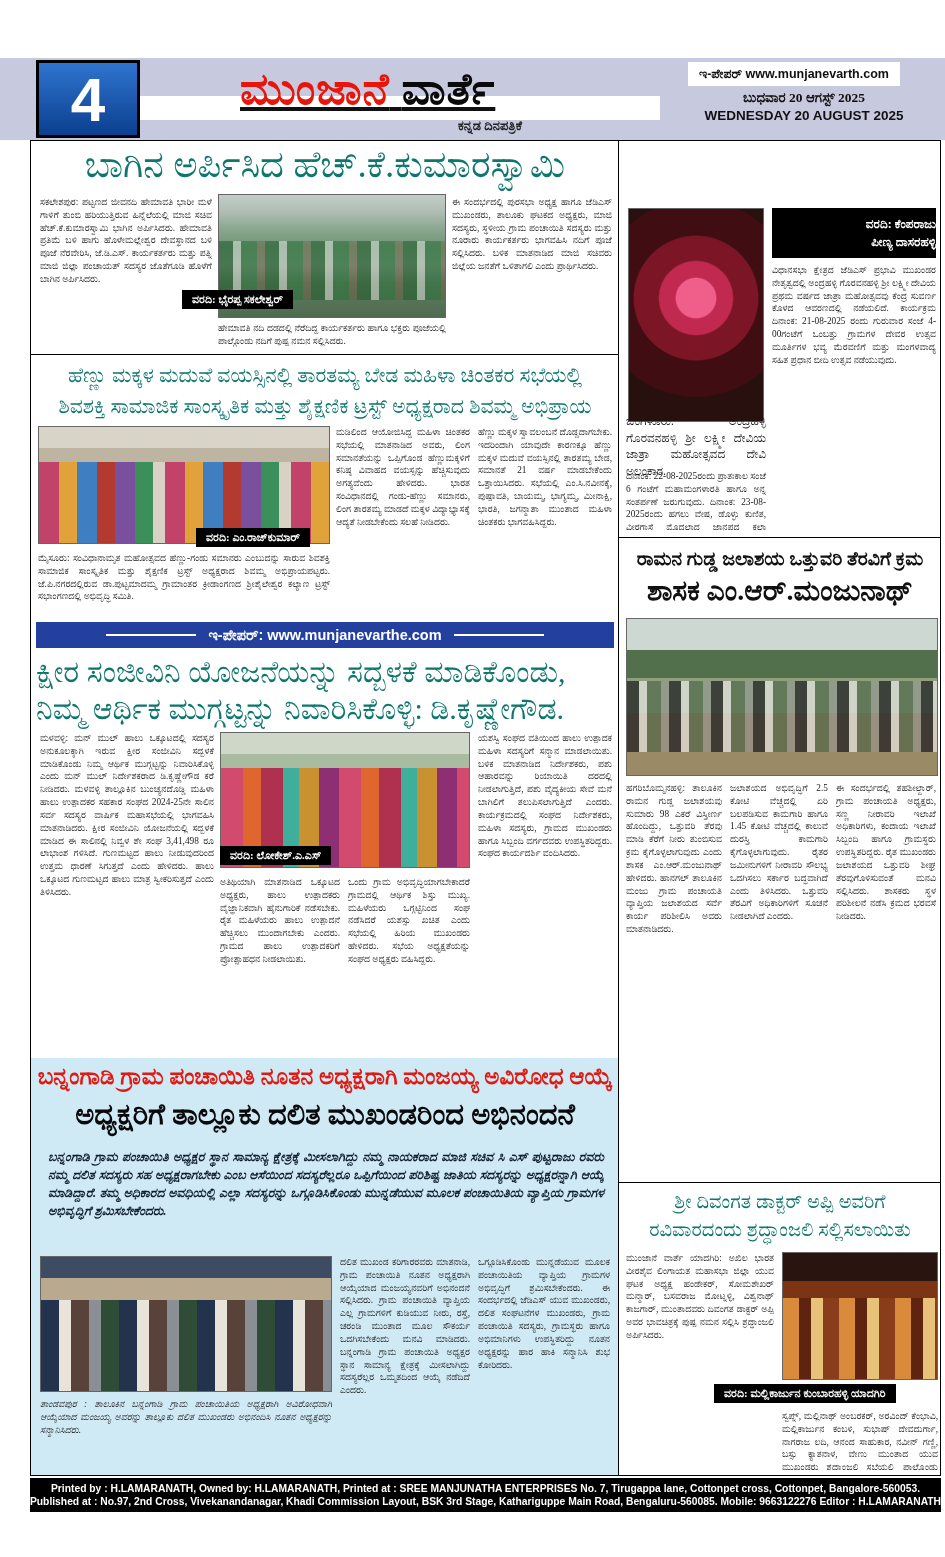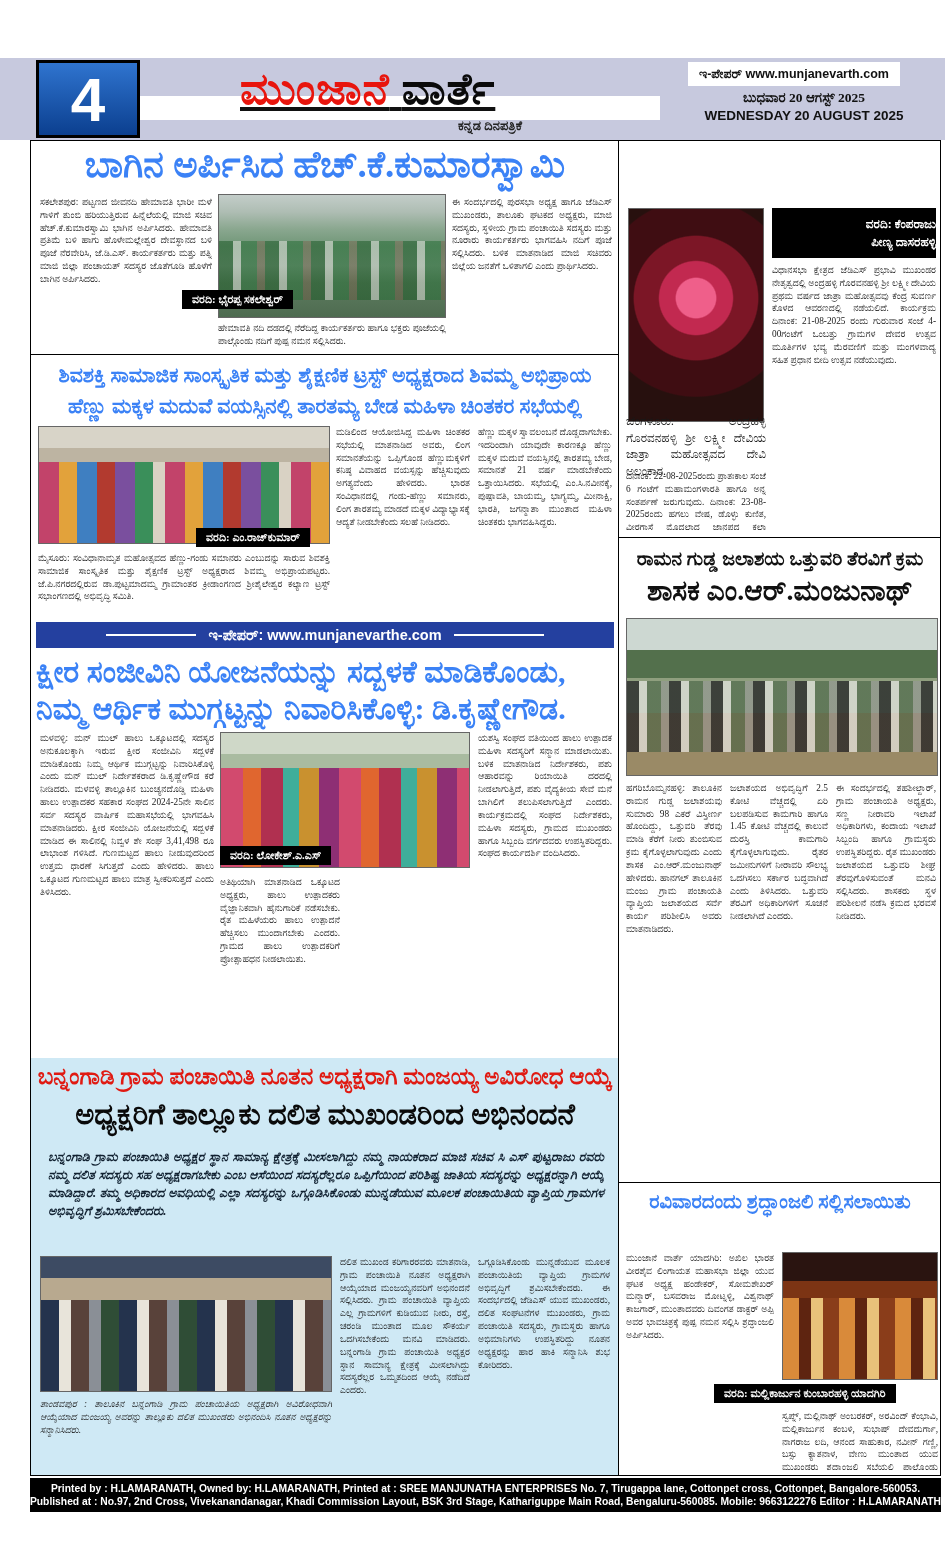--- a/index.html
+++ b/index.html
@@ -17,21 +17,21 @@
   .masthead-sub{position:absolute;left:240px;top:118px;width:500px;text-align:center;font-weight:bold;font-size:13px;color:#222;}
   .epaper-box{position:absolute;left:688px;top:62px;width:212px;height:24px;background:#fff;
       display:flex;align-items:center;justify-content:center;font-weight:bold;font-size:12.5px;font-family:"Liberation Sans",sans-serif;}
   .date-kn{position:absolute;left:688px;top:90px;width:232px;text-align:center;font-weight:bold;font-size:13.5px;}
   .date-en{position:absolute;left:688px;top:108px;width:232px;text-align:center;font-weight:bold;font-size:13.5px;font-family:"Liberation Sans",sans-serif;}
   
   .frame{position:absolute;left:30px;top:140px;width:911px;height:1336px;border:1px solid #000;box-sizing:border-box;}
   .vdiv{position:absolute;left:618px;top:140px;width:1px;height:1336px;background:#000;}
   .hline{position:absolute;background:#000;height:1px;}
   
-  .headline{font-weight:bold;color:#3b82f6;}
+  .headline{font-weight:normal;color:#0f766e;}
   .body-txt{font-size:9.3px;line-height:1.38;text-align:justify;overflow:hidden;color:#191919;}
   .col{position:absolute;}
   .caption-box{position:absolute;background:#000;color:#fff;font-weight:bold;font-size:11px;
       padding:3px 10px;white-space:nowrap;}
   .byline-box{position:absolute;background:#000;color:#fff;font-weight:bold;font-size:12px;
       text-align:right;display:flex;flex-direction:column;justify-content:center;gap:3px;}
   
   .photo{position:absolute;border:1px solid #666;box-sizing:border-box;}
   .ph-river{background:
      linear-gradient(180deg,#c3cdc9 0%,#aebdb3 14%,#8aa78f 28%,#6f9677 42%,#7e9a83 58%,#5e7d60 72%,#4e6b50 100%);}
@@ -112,22 +112,22 @@
   <div class="photo ph-deity" style="left:628px;top:208px;width:136px;height:214px;"></div>
   <div class="byline-box" style="left:772px;top:208px;width:164px;height:50px;">
     <div>ವರದಿ: ಕೆಂಪರಾಜು</div>
     <div>ಪೀಣ್ಯ ದಾಸರಹಳ್ಳಿ</div>
   </div>
   <div class="col body-txt" style="left:772px;top:264px;width:164px;height:270px;">ವಿಧಾನಸಭಾ ಕ್ಷೇತ್ರದ ಜೆಡಿಎಸ್ ಪ್ರಭಾವಿ ಮುಖಂಡರ ನೇತೃತ್ವದಲ್ಲಿ ಅಂದ್ರಹಳ್ಳಿ ಗೊರವನಹಳ್ಳಿ ಶ್ರೀ ಲಕ್ಷ್ಮೀ ದೇವಿಯ ಪ್ರಥಮ ವರ್ಷದ ಜಾತ್ರಾ ಮಹೋತ್ಸವವು ಕೆಂದ್ರ ಸುವರ್ಣ ಕೊಳದ ಆವರಣದಲ್ಲಿ ನಡೆಯಲಿದೆ. ಕಾರ್ಯಕ್ರಮ ದಿನಾಂಕ: 21-08-2025 ರಂದು ಗುರುವಾರ ಸಂಜೆ 4-00ಗಂಟೆಗೆ ಒಂಬತ್ತು ಗ್ರಾಮಗಳ ದೇವರ ಉತ್ಸವ ಮೂರ್ತಿಗಳ ಭವ್ಯ ಮೆರವಣಿಗೆ ಮತ್ತು ಮಂಗಳವಾದ್ಯ ಸಹಿತ ಪ್ರಧಾನ ಬೀದಿ ಉತ್ಸವ ನಡೆಯುವುದು.</div>
   <div class="col body-txt" style="left:626px;top:413px;width:140px;height:108px;font-size:12px;">ಬೆಂಗಳೂರು: ಅಂದ್ರಹಳ್ಳಿ ಗೊರವನಹಳ್ಳಿ ಶ್ರೀ ಲಕ್ಷ್ಮೀ ದೇವಿಯ ಜಾತ್ರಾ ಮಹೋತ್ಸವದ ದೇವಿ ಅಲಂಕಾರ.</div>
   <div class="col body-txt" style="left:626px;top:470px;width:140px;height:64px;">ದಿನಾಂಕ: 22-08-2025ರಂದು ಪ್ರಾತಃಕಾಲ ಸಂಜೆ 6 ಗಂಟೆಗೆ ಮಹಾಮಂಗಳಾರತಿ ಹಾಗೂ ಅನ್ನ ಸಂತರ್ಪಣೆ ಜರುಗುವುದು. ದಿನಾಂಕ: 23-08-2025ರಂದು ಹಗಲು ವೇಷ, ಡೊಳ್ಳು ಕುಣಿತ, ವೀರಗಾಸೆ ಮೊದಲಾದ ಜಾನಪದ ಕಲಾ ತಂಡಗಳೊಂದಿಗೆ ದೇವಿಯ ರಥೋತ್ಸವ ನಡೆಯುವುದು. ಭಕ್ತರು ಹೆಚ್ಚಿನ ಸಂಖ್ಯೆಯಲ್ಲಿ ಭಾಗವಹಿಸಿ ದೇವಿಯ ಕೃಪೆಗೆ ಪಾತ್ರರಾಗಬೇಕೆಂದು ಜಾತ್ರಾ ಸಮಿತಿಯವರು ಕೋರಿದ್ದಾರೆ.</div>
 
   <div class="a3-headline headline">
+    <div>ಹೆಣ್ಣು ಮಕ್ಕಳ ಮದುವೆ ವಯಸ್ಸಿನಲ್ಲಿ ತಾರತಮ್ಯ ಬೇಡ ಮಹಿಳಾ ಚಿಂತಕರ ಸಭೆಯಲ್ಲಿ</div>
     <div>ಶಿವಶಕ್ತಿ ಸಾಮಾಜಿಕ ಸಾಂಸ್ಕೃತಿಕ ಮತ್ತು ಶೈಕ್ಷಣಿಕ ಟ್ರಸ್ಟ್ ಅಧ್ಯಕ್ಷರಾದ ಶಿವಮ್ಮ ಅಭಿಪ್ರಾಯ</div>
-    <div>ಹೆಣ್ಣು ಮಕ್ಕಳ ಮದುವೆ ವಯಸ್ಸಿನಲ್ಲಿ ತಾರತಮ್ಯ ಬೇಡ ಮಹಿಳಾ ಚಿಂತಕರ ಸಭೆಯಲ್ಲಿ</div>
   </div>
   <div class="photo ph-group1" style="left:38px;top:426px;width:292px;height:118px;"></div>
   <div class="caption-box" style="left:196px;top:528px;">ವರದಿ: ಎಂ.ರಾಜ್‌ಕುಮಾರ್</div>
   <div class="col body-txt" style="left:38px;top:552px;width:292px;height:62px;">ಮೈಸೂರು: ಸಂವಿಧಾನಾಮೃತ ಮಹೋತ್ಸವದ ಹೆಣ್ಣು-ಗಂಡು ಸಮಾನರು ಎಂಬುದನ್ನು ಸಾರುವ ಶಿವಶಕ್ತಿ ಸಾಮಾಜಿಕ ಸಾಂಸ್ಕೃತಿಕ ಮತ್ತು ಶೈಕ್ಷಣಿಕ ಟ್ರಸ್ಟ್ ಅಧ್ಯಕ್ಷರಾದ ಶಿವಮ್ಮ ಅಭಿಪ್ರಾಯಪಟ್ಟರು. ಜೆ.ಪಿ.ನಗರದಲ್ಲಿರುವ ಡಾ.ಪುಟ್ಟಮಾದಮ್ಮ ಗ್ರಾಮಾಂತರ ಕ್ರೀಡಾಂಗಣದ ಶ್ರೀಶೈಲೇಶ್ವರ ಕಲ್ಯಾಣ ಟ್ರಸ್ಟ್ ಸಭಾಂಗಣದಲ್ಲಿ ಅಭಿವೃದ್ಧಿ ಸಮಿತಿ.</div>
   <div class="col body-txt" style="left:336px;top:426px;width:134px;height:188px;">ಮಡಿಲಿಂದ ಆಯೋಜಿಸಿದ್ದ ಮಹಿಳಾ ಚಿಂತಕರ ಸಭೆಯಲ್ಲಿ ಮಾತನಾಡಿದ ಅವರು, ಲಿಂಗ ಸಮಾನತೆಯನ್ನು ಒಪ್ಪಿಗೊಂಡ ಹೆಣ್ಣುಮಕ್ಕಳಿಗೆ ಕನಿಷ್ಠ ವಿವಾಹದ ವಯಸ್ಸನ್ನು ಹೆಚ್ಚಿಸುವುದು ಅಗತ್ಯವೆಂದು ಹೇಳಿದರು. ಭಾರತ ಸಂವಿಧಾನದಲ್ಲಿ ಗಂಡು-ಹೆಣ್ಣು ಸಮಾನರು, ಲಿಂಗ ತಾರತಮ್ಯ ಮಾಡದೆ ಮಕ್ಕಳ ವಿದ್ಯಾಭ್ಯಾಸಕ್ಕೆ ಆದ್ಯತೆ ನೀಡಬೇಕೆಂದು ಸಲಹೆ ನೀಡಿದರು.</div>
   <div class="col body-txt" style="left:478px;top:426px;width:134px;height:188px;">ಹೆಣ್ಣು ಮಕ್ಕಳ ಸ್ವಾವಲಂಬನೆ ದೊಡ್ಡದಾಗಬೇಕು. ಇದರಿಂದಾಗಿ ಯಾವುದೇ ಕಾರಣಕ್ಕೂ ಹೆಣ್ಣು ಮಕ್ಕಳ ಮದುವೆ ವಯಸ್ಸಿನಲ್ಲಿ ತಾರತಮ್ಯ ಬೇಡ, ಸಮಾನತೆ 21 ವರ್ಷ ಮಾಡಬೇಕೆಂದು ಒತ್ತಾಯಿಸಿದರು. ಸಭೆಯಲ್ಲಿ ಎಂ.ಸಿ.ನವೀನಕ್ಕೆ, ಪುಷ್ಪಾವತಿ, ಬಾಯಮ್ಮ, ಭಾಗ್ಯಮ್ಮ, ಮೀನಾಕ್ಷಿ, ಭಾರತಿ, ಜಗನ್ಮಾತಾ ಮುಂತಾದ ಮಹಿಳಾ ಚಿಂತಕರು ಭಾಗವಹಿಸಿದ್ದರು.</div>
 
   <div class="bluebar">
     <span class="rule"></span>
     <span>ಇ-ಪೇಪರ್: www.munjanevarthe.com</span>
@@ -135,39 +135,41 @@
   </div>
 
   <div class="a4-headline headline">
     <div>ಕ್ಷೀರ ಸಂಜೀವಿನಿ ಯೋಜನೆಯನ್ನು ಸದ್ಬಳಕೆ ಮಾಡಿಕೊಂಡು,</div>
     <div>ನಿಮ್ಮ ಆರ್ಥಿಕ ಮುಗ್ಗಟ್ಟನ್ನು ನಿವಾರಿಸಿಕೊಳ್ಳಿ: ಡಿ.ಕೃಷ್ಣೇಗೌಡ.</div>
   </div>
   <div class="col body-txt" style="left:40px;top:732px;width:174px;height:322px;">ಮಳವಳ್ಳಿ: ಮನ್ ಮುಲ್ ಹಾಲು ಒಕ್ಕೂಟದಲ್ಲಿ ಸದಸ್ಯರ ಅನುಕೂಲಕ್ಕಾಗಿ ಇರುವ ಕ್ಷೀರ ಸಂಜೀವಿನಿ ಸದ್ಬಳಕೆ ಮಾಡಿಕೊಂಡು ನಿಮ್ಮ ಆರ್ಥಿಕ ಮುಗ್ಗಟ್ಟನ್ನು ನಿವಾರಿಸಿಕೊಳ್ಳಿ ಎಂದು ಮನ್ ಮುಲ್ ನಿರ್ದೇಶಕರಾದ ಡಿ.ಕೃಷ್ಣೇಗೌಡ ಕರೆ ನೀಡಿದರು. ಮಳವಳ್ಳಿ ತಾಲ್ಲೂಕಿನ ಬುಂಚ್ಯನದೊಡ್ಡಿ ಮಹಿಳಾ ಹಾಲು ಉತ್ಪಾದಕರ ಸಹಕಾರ ಸಂಘದ 2024-25ನೇ ಸಾಲಿನ ಸರ್ವ ಸದಸ್ಯರ ವಾರ್ಷಿಕ ಮಹಾಸಭೆಯಲ್ಲಿ ಭಾಗವಹಿಸಿ ಮಾತನಾಡಿದರು. ಕ್ಷೀರ ಸಂಜೀವಿನಿ ಯೋಜನೆಯಲ್ಲಿ ಸದ್ಬಳಕೆ ಮಾಡಿದ ಈ ಸಾಲಿನಲ್ಲಿ ನಿವ್ವಳ ಶೇ ಸಂಘ 3,41,498 ರೂ ಲಾಭಾಂಶ ಗಳಿಸಿದೆ. ಗುಣಮಟ್ಟದ ಹಾಲು ನೀಡುವುದರಿಂದ ಉತ್ತಮ ಧಾರಣೆ ಸಿಗುತ್ತದೆ ಎಂದು ಹೇಳಿದರು. ಹಾಲು ಒಕ್ಕೂಟದ ಗುಣಮಟ್ಟದ ಹಾಲು ಮಾತ್ರ ಸ್ವೀಕರಿಸುತ್ತದೆ ಎಂದು ತಿಳಿಸಿದರು.</div>
   <div class="photo ph-milk" style="left:220px;top:732px;width:250px;height:136px;"></div>
   <div class="caption-box" style="left:220px;top:846px;">ವರದಿ: ಲೋಕೇಶ್.ಎ.ಎಸ್</div>
   <div class="col body-txt" style="left:220px;top:876px;width:120px;height:178px;">ಅತಿಥಿಯಾಗಿ ಮಾತನಾಡಿದ ಒಕ್ಕೂಟದ ಅಧ್ಯಕ್ಷರು, ಹಾಲು ಉತ್ಪಾದಕರು ವೈಜ್ಞಾನಿಕವಾಗಿ ಹೈನುಗಾರಿಕೆ ನಡೆಸಬೇಕು. ರೈತ ಮಹಿಳೆಯರು ಹಾಲು ಉತ್ಪಾದನೆ ಹೆಚ್ಚಿಸಲು ಮುಂದಾಗಬೇಕು ಎಂದರು. ಗ್ರಾಮದ ಹಾಲು ಉತ್ಪಾದಕರಿಗೆ ಪ್ರೋತ್ಸಾಹಧನ ನೀಡಲಾಯಿತು.</div>
+  <div class="col body-txt" style="left:348px;top:876px;width:122px;height:178px;">ಒಂದು ಗ್ರಾಮ ಅಭಿವೃದ್ಧಿಯಾಗಬೇಕಾದರೆ ಗ್ರಾಮದಲ್ಲಿ ಆರ್ಥಿಕ ಶಿಸ್ತು ಮುಖ್ಯ. ಮಹಿಳೆಯರು ಒಗ್ಗಟ್ಟಿನಿಂದ ಸಂಘ ನಡೆಸಿದರೆ ಯಶಸ್ಸು ಖಚಿತ ಎಂದು ಸಭೆಯಲ್ಲಿ ಹಿರಿಯ ಮುಖಂಡರು ಹೇಳಿದರು. ಸಭೆಯ ಅಧ್ಯಕ್ಷತೆಯನ್ನು ಸಂಘದ ಅಧ್ಯಕ್ಷರು ವಹಿಸಿದ್ದರು.</div>
   <div class="col body-txt" style="left:478px;top:732px;width:134px;height:322px;">ಯಶಸ್ವಿ ಸಂಘದ ವತಿಯಿಂದ ಹಾಲು ಉತ್ಪಾದಕ ಮಹಿಳಾ ಸದಸ್ಯರಿಗೆ ಸನ್ಮಾನ ಮಾಡಲಾಯಿತು. ಬಳಿಕ ಮಾತನಾಡಿದ ನಿರ್ದೇಶಕರು, ಪಶು ಆಹಾರವನ್ನು ರಿಯಾಯಿತಿ ದರದಲ್ಲಿ ನೀಡಲಾಗುತ್ತಿದೆ, ಪಶು ವೈದ್ಯಕೀಯ ಸೇವೆ ಮನೆ ಬಾಗಿಲಿಗೆ ತಲುಪಿಸಲಾಗುತ್ತಿದೆ ಎಂದರು. ಕಾರ್ಯಕ್ರಮದಲ್ಲಿ ಸಂಘದ ನಿರ್ದೇಶಕರು, ಮಹಿಳಾ ಸದಸ್ಯರು, ಗ್ರಾಮದ ಮುಖಂಡರು ಹಾಗೂ ಸಿಬ್ಬಂದಿ ವರ್ಗದವರು ಉಪಸ್ಥಿತರಿದ್ದರು. ಸಂಘದ ಕಾರ್ಯದರ್ಶಿ ವಂದಿಸಿದರು.</div>
 
   <div class="a5-head1">ರಾಮನ ಗುಡ್ಡ ಜಲಾಶಯ ಒತ್ತುವರಿ ತೆರವಿಗೆ ಕ್ರಮ</div>
   <div class="a5-head2">ಶಾಸಕ ಎಂ.ಆರ್.ಮಂಜುನಾಥ್</div>
   <div class="photo ph-field" style="left:626px;top:618px;width:312px;height:158px;"></div>
   <div class="col body-txt" style="left:626px;top:782px;width:96px;height:396px;">ಹಗರಿಬೊಮ್ಮನಹಳ್ಳಿ: ತಾಲೂಕಿನ ರಾಮನ ಗುಡ್ಡ ಜಲಾಶಯವು ಸುಮಾರು 98 ಎಕರೆ ವಿಸ್ತೀರ್ಣ ಹೊಂದಿದ್ದು, ಒತ್ತುವರಿ ತೆರವು ಮಾಡಿ ಕೆರೆಗೆ ನೀರು ತುಂಬಿಸುವ ಕ್ರಮ ಕೈಗೊಳ್ಳಲಾಗುವುದು ಎಂದು ಶಾಸಕ ಎಂ.ಆರ್.ಮಂಜುನಾಥ್ ಹೇಳಿದರು. ಹಾನಗಲ್ ತಾಲೂಕಿನ ಮಂಜು ಗ್ರಾಮ ಪಂಚಾಯತಿ ವ್ಯಾಪ್ತಿಯ ಜಲಾಶಯದ ಸರ್ವೆ ಕಾರ್ಯ ಪರಿಶೀಲಿಸಿ ಅವರು ಮಾತನಾಡಿದರು.</div>
   <div class="col body-txt" style="left:730px;top:782px;width:98px;height:396px;">ಜಲಾಶಯದ ಅಭಿವೃದ್ಧಿಗೆ 2.5 ಕೋಟಿ ವೆಚ್ಚದಲ್ಲಿ ಏರಿ ಬಲಪಡಿಸುವ ಕಾಮಗಾರಿ ಹಾಗೂ 1.45 ಕೋಟಿ ವೆಚ್ಚದಲ್ಲಿ ಕಾಲುವೆ ದುರಸ್ತಿ ಕಾಮಗಾರಿ ಕೈಗೊಳ್ಳಲಾಗುವುದು. ರೈತರ ಜಮೀನುಗಳಿಗೆ ನೀರಾವರಿ ಸೌಲಭ್ಯ ಒದಗಿಸಲು ಸರ್ಕಾರ ಬದ್ಧವಾಗಿದೆ ಎಂದು ತಿಳಿಸಿದರು. ಒತ್ತುವರಿ ತೆರವಿಗೆ ಅಧಿಕಾರಿಗಳಿಗೆ ಸೂಚನೆ ನೀಡಲಾಗಿದೆ ಎಂದರು.</div>
   <div class="col body-txt" style="left:836px;top:782px;width:100px;height:396px;">ಈ ಸಂದರ್ಭದಲ್ಲಿ ತಹಶೀಲ್ದಾರ್, ಗ್ರಾಮ ಪಂಚಾಯತಿ ಅಧ್ಯಕ್ಷರು, ಸಣ್ಣ ನೀರಾವರಿ ಇಲಾಖೆ ಅಧಿಕಾರಿಗಳು, ಕಂದಾಯ ಇಲಾಖೆ ಸಿಬ್ಬಂದಿ ಹಾಗೂ ಗ್ರಾಮಸ್ಥರು ಉಪಸ್ಥಿತರಿದ್ದರು. ರೈತ ಮುಖಂಡರು ಜಲಾಶಯದ ಒತ್ತುವರಿ ಶೀಘ್ರ ತೆರವುಗೊಳಿಸುವಂತೆ ಮನವಿ ಸಲ್ಲಿಸಿದರು. ಶಾಸಕರು ಸ್ಥಳ ಪರಿಶೀಲನೆ ನಡೆಸಿ ಕ್ರಮದ ಭರವಸೆ ನೀಡಿದರು.</div>
 
   <div class="a6-bg"></div>
   <div class="a6-red">ಬನ್ನಂಗಾಡಿ ಗ್ರಾಮ ಪಂಚಾಯಿತಿ ನೂತನ ಅಧ್ಯಕ್ಷರಾಗಿ ಮಂಜಯ್ಯ ಅವಿರೋಧ ಆಯ್ಕೆ</div>
   <div class="a6-black">ಅಧ್ಯಕ್ಷರಿಗೆ ತಾಲ್ಲೂಕು ದಲಿತ ಮುಖಂಡರಿಂದ ಅಭಿನಂದನೆ</div>
   <div class="a6-intro">ಬನ್ನಂಗಾಡಿ ಗ್ರಾಮ ಪಂಚಾಯಿತಿ ಅಧ್ಯಕ್ಷರ ಸ್ಥಾನ ಸಾಮಾನ್ಯ ಕ್ಷೇತ್ರಕ್ಕೆ ಮೀಸಲಾಗಿದ್ದು ನಮ್ಮ ನಾಯಕರಾದ ಮಾಜಿ ಸಚಿವ ಸಿ ಎಸ್ ಪುಟ್ಟರಾಜು ರವರು ನಮ್ಮ ದಲಿತ ಸದಸ್ಯರು ಸಹ ಅಧ್ಯಕ್ಷರಾಗಬೇಕು ಎಂಬ ಆಸೆಯಿಂದ ಸದಸ್ಯರೆಲ್ಲರೂ ಒಪ್ಪಿಗೆಯಿಂದ ಪರಿಶಿಷ್ಟ ಜಾತಿಯ ಸದಸ್ಯರನ್ನು ಅಧ್ಯಕ್ಷರನ್ನಾಗಿ ಆಯ್ಕೆ ಮಾಡಿದ್ದಾರೆ. ತಮ್ಮ ಅಧಿಕಾರದ ಅವಧಿಯಲ್ಲಿ ಎಲ್ಲಾ ಸದಸ್ಯರನ್ನು ಒಗ್ಗೂಡಿಸಿಕೊಂಡು ಮುನ್ನಡೆಯುವ ಮೂಲಕ ಪಂಚಾಯಿತಿಯ ವ್ಯಾಪ್ತಿಯ ಗ್ರಾಮಗಳ ಅಭಿವೃದ್ಧಿಗೆ ಶ್ರಮಿಸಬೇಕೆಂದರು.</div>
   <div class="photo ph-hall" style="left:40px;top:1256px;width:292px;height:136px;"></div>
   <div class="col body-txt" style="left:40px;top:1398px;width:292px;height:72px;font-style:italic;">ತಾಂಡವಪುರ : ತಾಲೂಕಿನ ಬನ್ನಂಗಾಡಿ ಗ್ರಾಮ ಪಂಚಾಯಿತಿಯ ಅಧ್ಯಕ್ಷರಾಗಿ ಅವಿರೋಧವಾಗಿ ಆಯ್ಕೆಯಾದ ಮಂಜಯ್ಯ ಅವರನ್ನು ತಾಲ್ಲೂಕು ದಲಿತ ಮುಖಂಡರು ಅಭಿನಂದಿಸಿ ನೂತನ ಅಧ್ಯಕ್ಷರನ್ನು ಸನ್ಮಾನಿಸಿದರು.</div>
   <div class="col body-txt" style="left:340px;top:1256px;width:130px;height:214px;">ದಲಿತ ಮುಖಂಡ ಕರಿಗಾರರವರು ಮಾತನಾಡಿ, ಗ್ರಾಮ ಪಂಚಾಯಿತಿ ನೂತನ ಅಧ್ಯಕ್ಷರಾಗಿ ಆಯ್ಕೆಯಾದ ಮಂಜಯ್ಯನವರಿಗೆ ಅಭಿನಂದನೆ ಸಲ್ಲಿಸಿದರು. ಗ್ರಾಮ ಪಂಚಾಯಿತಿ ವ್ಯಾಪ್ತಿಯ ಎಲ್ಲ ಗ್ರಾಮಗಳಿಗೆ ಕುಡಿಯುವ ನೀರು, ರಸ್ತೆ, ಚರಂಡಿ ಮುಂತಾದ ಮೂಲ ಸೌಕರ್ಯ ಒದಗಿಸಬೇಕೆಂದು ಮನವಿ ಮಾಡಿದರು. ಬನ್ನಂಗಾಡಿ ಗ್ರಾಮ ಪಂಚಾಯಿತಿ ಅಧ್ಯಕ್ಷರ ಸ್ಥಾನ ಸಾಮಾನ್ಯ ಕ್ಷೇತ್ರಕ್ಕೆ ಮೀಸಲಾಗಿದ್ದು ಸದಸ್ಯರೆಲ್ಲರ ಒಮ್ಮತದಿಂದ ಆಯ್ಕೆ ನಡೆದಿದೆ ಎಂದರು.</div>
   <div class="col body-txt" style="left:478px;top:1256px;width:132px;height:214px;">ಒಗ್ಗೂಡಿಸಿಕೊಂಡು ಮುನ್ನಡೆಯುವ ಮೂಲಕ ಪಂಚಾಯಿತಿಯ ವ್ಯಾಪ್ತಿಯ ಗ್ರಾಮಗಳ ಅಭಿವೃದ್ಧಿಗೆ ಶ್ರಮಿಸಬೇಕೆಂದರು. ಈ ಸಂದರ್ಭದಲ್ಲಿ ಜೆಡಿಎಸ್ ಯುವ ಮುಖಂಡರು, ದಲಿತ ಸಂಘಟನೆಗಳ ಮುಖಂಡರು, ಗ್ರಾಮ ಪಂಚಾಯಿತಿ ಸದಸ್ಯರು, ಗ್ರಾಮಸ್ಥರು ಹಾಗೂ ಅಭಿಮಾನಿಗಳು ಉಪಸ್ಥಿತರಿದ್ದು ನೂತನ ಅಧ್ಯಕ್ಷರನ್ನು ಹಾರ ಹಾಕಿ ಸನ್ಮಾನಿಸಿ ಶುಭ ಕೋರಿದರು.</div>
 
   <div class="a7-headline headline">
+    <div>ಶ್ರೀ ದಿವಂಗತ ಡಾಕ್ಟರ್ ಅಪ್ಪಿ ಅವರಿಗೆ</div>
     <div>ರವಿವಾರದಂದು ಶ್ರದ್ಧಾಂಜಲಿ ಸಲ್ಲಿಸಲಾಯಿತು</div>
   </div>
   <div class="col body-txt" style="left:626px;top:1252px;width:148px;height:218px;">ಮುಂಜಾನೆ ವಾರ್ತೆ ಯಾದಗಿರಿ: ಅಖಿಲ ಭಾರತ ವೀರಶೈವ ಲಿಂಗಾಯತ ಮಹಾಸಭಾ ಜಿಲ್ಲಾ ಯುವ ಘಟಕ ಅಧ್ಯಕ್ಷ ಹಂಡೇಕರ್, ಸೋಮಶೇಖರ್ ಮನ್ಮಾರ್, ಬಸವರಾಜ ಮೋಟ್ನಳ್ಳಿ, ವಿಶ್ವನಾಥ್ ಕಾಜಗಾರ್, ಮುಂತಾದವರು ದಿವಂಗತ ಡಾಕ್ಟರ್ ಅಪ್ಪಿ ಅವರ ಭಾವಚಿತ್ರಕ್ಕೆ ಪುಷ್ಪ ನಮನ ಸಲ್ಲಿಸಿ ಶ್ರದ್ಧಾಂಜಲಿ ಅರ್ಪಿಸಿದರು.</div>
   <div class="photo ph-temple" style="left:782px;top:1252px;width:156px;height:128px;"></div>
   <div class="caption-box" style="left:714px;top:1384px;max-width:224px;overflow:hidden;">ವರದಿ: ಮಲ್ಲಿಕಾರ್ಜುನ ಕುಂಬಾರಹಳ್ಳಿ ಯಾದಗಿರಿ</div>
   <div class="col body-txt" style="left:782px;top:1410px;width:156px;height:60px;">ಸ್ವಪ್ನ್, ಮಲ್ಲಿನಾಥ್ ಅಂಬರಕರ್, ಅರವಿಂದ್ ಕೆಂಭಾವಿ, ಮಲ್ಲಿಕಾರ್ಜುನ ಕಂಬಳಿ, ಸುಭಾಷ್ ದೇವದುರ್ಗಾ, ನಾಗರಾಜ ಲದಿ, ಆನಂದ ಸಾಹುಕಾರ, ನವೀನ್ ಗಣ್ಣಿ, ಬಸ್ಸು ಕ್ಯಾತನಾಳ, ವೇಣು ಮುಂತಾದ ಯುವ ಮುಖಂಡರು ಶ್ರದ್ಧಾಂಜಲಿ ಸಭೆಯಲ್ಲಿ ಪಾಲ್ಗೊಂಡು ಅಗಲಿದ ಚೇತನಕ್ಕೆ ಶಾಂತಿ ಕೋರಿದರು.</div>
 
   <div class="footer">
     <div>Printed by : H.LAMARANATH, Owned by: H.LAMARANATH, Printed at : SREE MANJUNATHA ENTERPRISES No. 7, Tirugappa lane, Cottonpet cross, Cottonpet, Bangalore-560053.</div>
     <div>Published at : No.97, 2nd Cross, Vivekanandanagar, Khadi Commission Layout, BSK 3rd Stage, Kathariguppe Main Road, Bengaluru-560085. Mobile: 9663122276 Editor : H.LAMARANATH</div>

